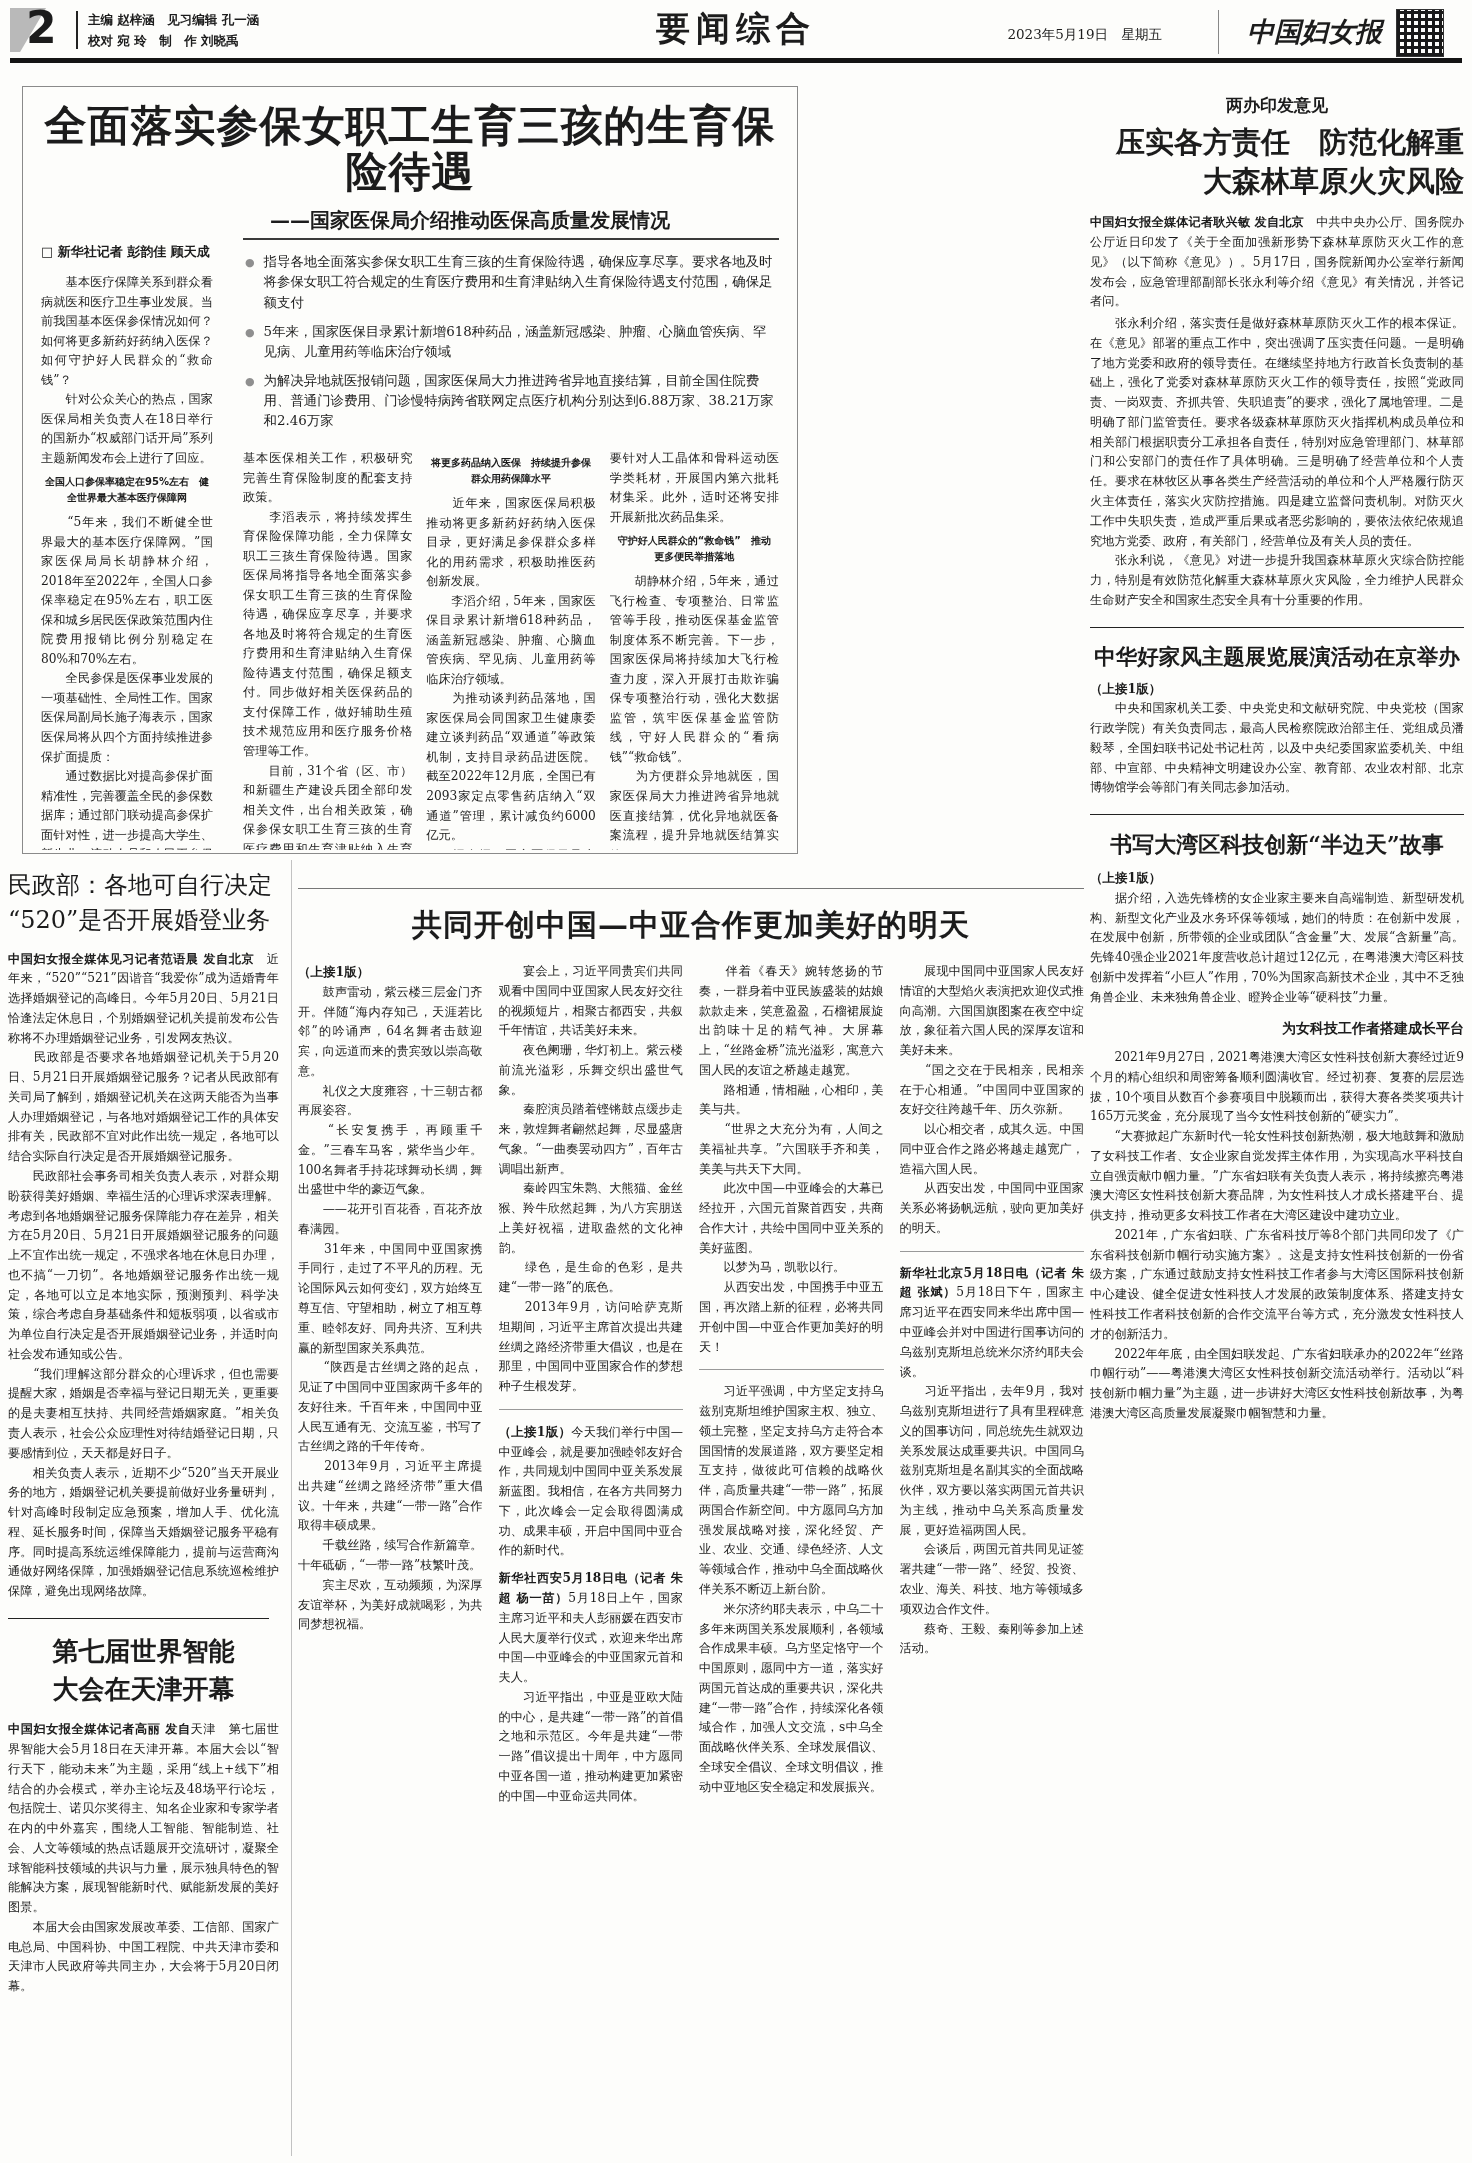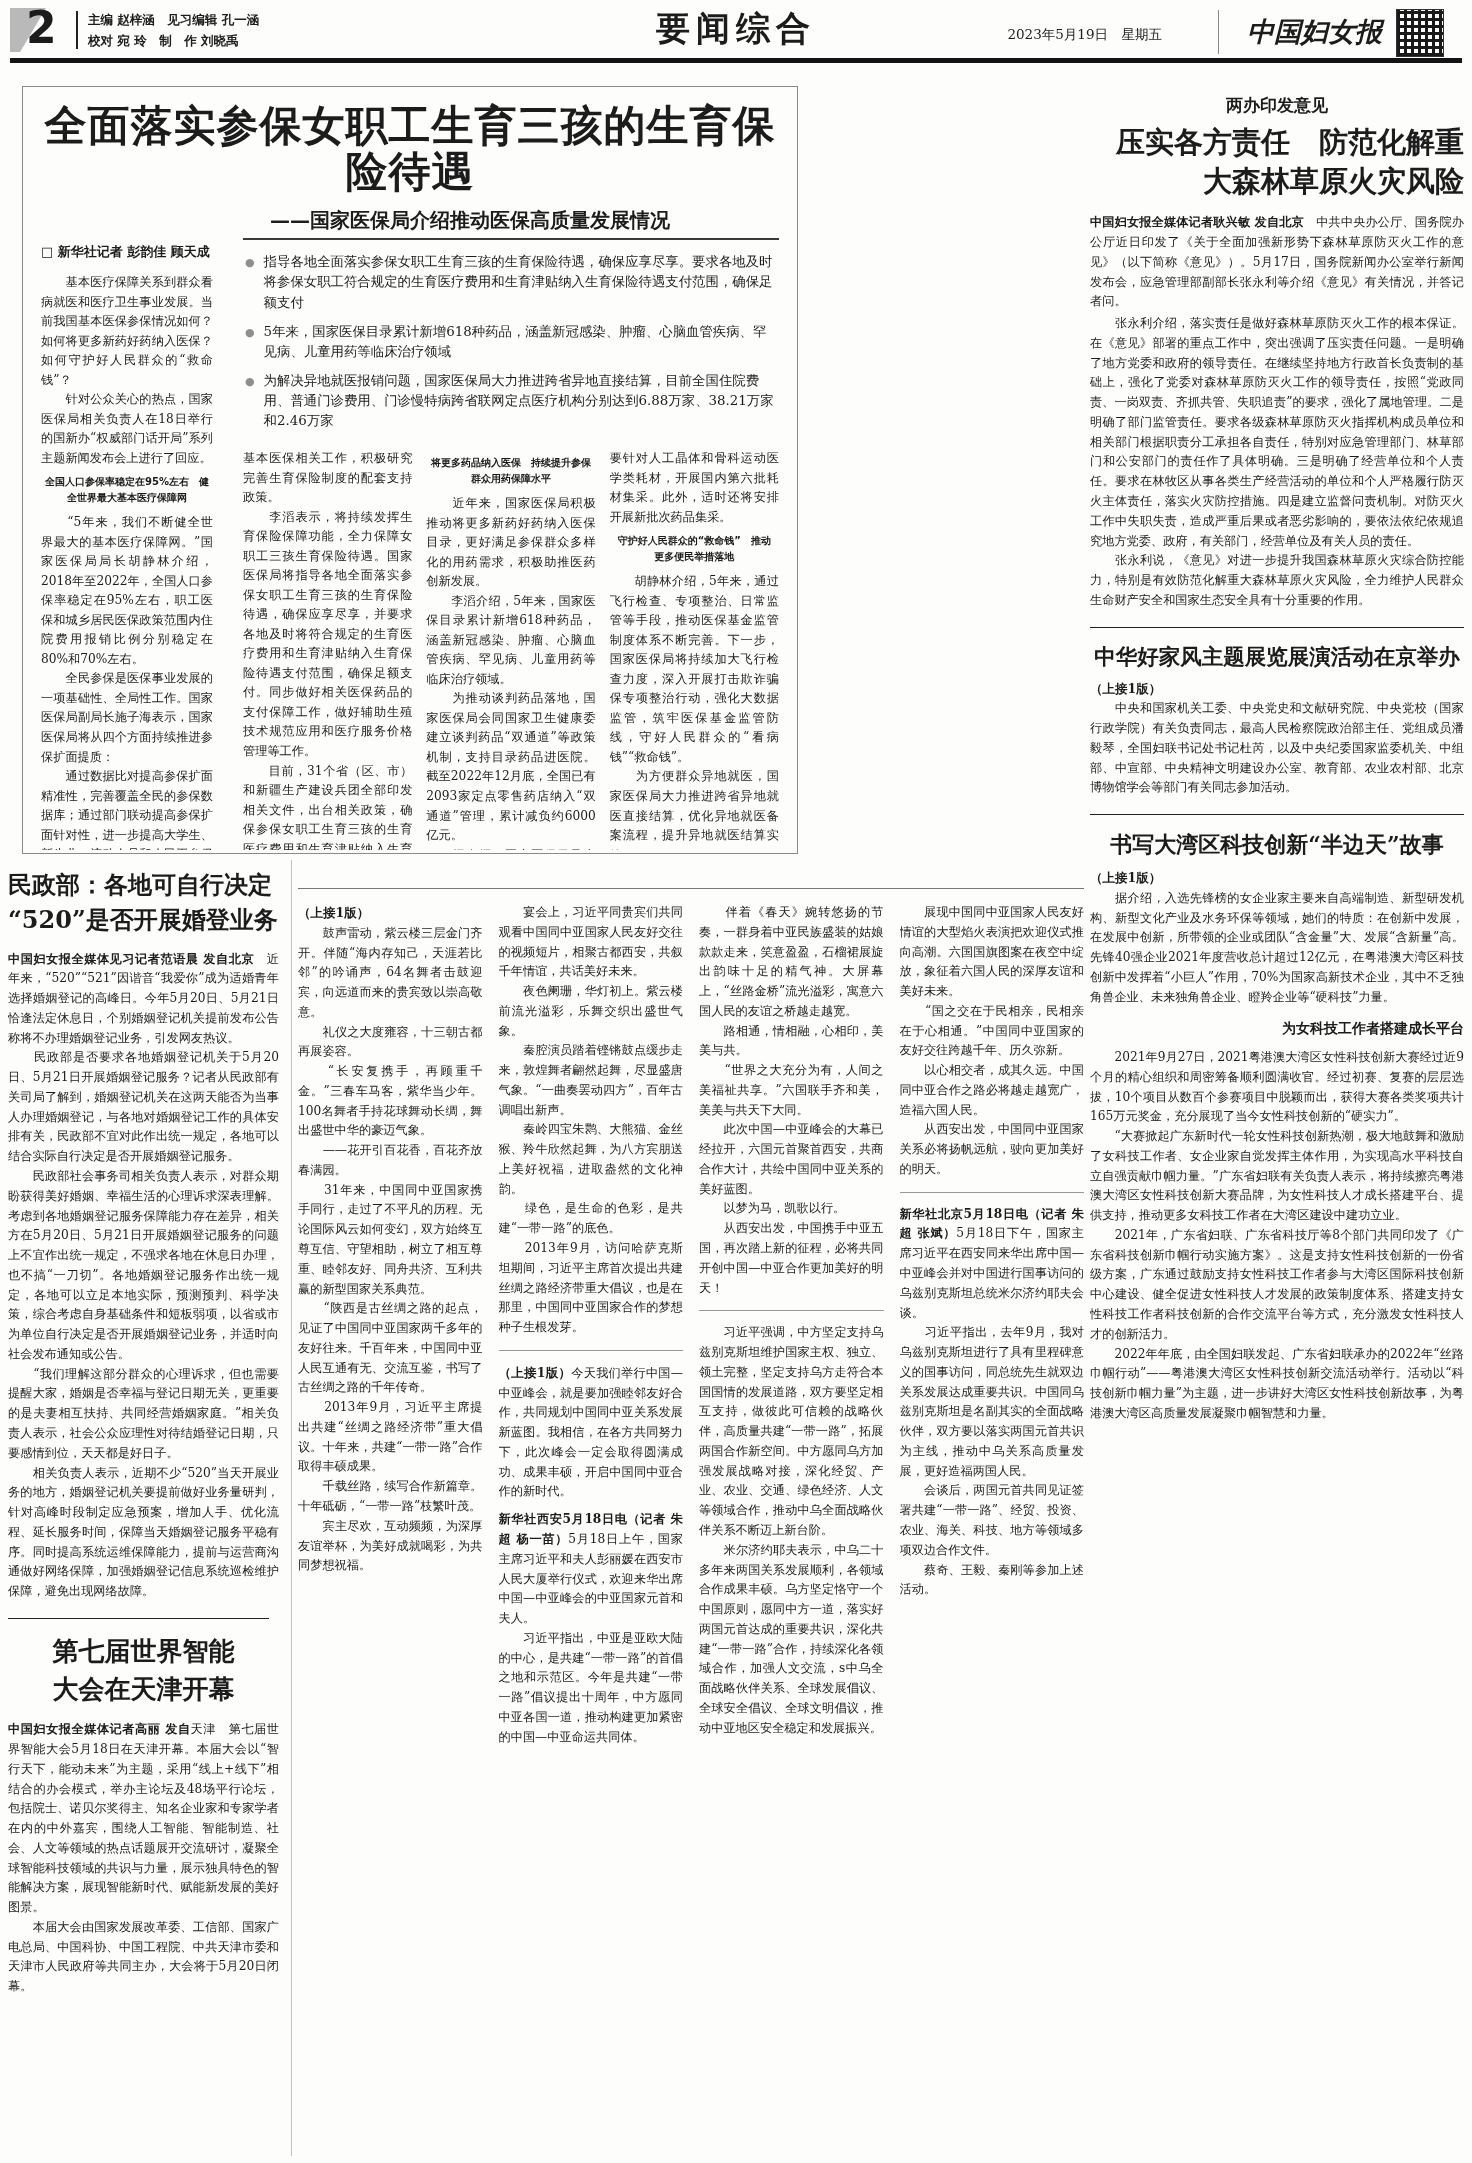--- a/index.html
+++ b/index.html
@@ -58,21 +58,21 @@
         font-family:"DejaVu Serif","Liberation Serif",serif;}
   .cont{font-weight:700;font-size:12.5px;}
   .bay-headline{font-size:22px;font-weight:900;text-align:center;line-height:1.4;margin:0 0 8px;
         font-family:"DejaVu Serif","Liberation Serif",serif;}
   .bay-subhead{font-weight:900;text-align:right;font-size:14px;margin:10px 0 8px;
         font-family:"DejaVu Sans","Liberation Sans",sans-serif;}
 
   
   .leftcol{position:absolute;left:8px;top:860px;width:284px;height:1296px;padding-right:12px;
         box-sizing:border-box;border-right:1px solid #c2c2c2;overflow:hidden;}
-  .mz-headline{font-size:24px;font-weight:700;line-height:1.45;margin:8px 0 12px;
+  .mz-headline{font-size:24px;font-weight:400;line-height:1.45;margin:8px 0 12px;
         font-family:"DejaVu Serif","Liberation Serif",serif;}
   .lc-body{font-size:12.2px;text-align:justify;line-height:1.62;}
   .lc-divider{border:none;border-top:1px solid #222;margin:16px 10px 14px 0;}
   .smart-headline{font-size:26px;font-weight:900;text-align:center;line-height:1.45;margin:8px 0 12px;
         font-family:"DejaVu Serif","Liberation Serif",serif;}
   .reporter{font-weight:700;}
 
   
   .midsec{position:absolute;left:298px;top:888px;width:786px;height:1266px;border-top:1px solid #777;
         padding-top:14px;box-sizing:border-box;overflow:hidden;}
@@ -217,20 +217,21 @@
       <div class="smart-headline flow">第七届世界智能
 大会在天津开幕</div>
       <div class="lc-body">
         <span class="reporter">中国妇女报全媒体记者高丽 发自</span><span class="flow">天津　第七届世界智能大会5月18日在天津开幕。本届大会以“智行天下，能动未来”为主题，采用“线上+线下”相结合的办会模式，举办主论坛及48场平行论坛，包括院士、诺贝尔奖得主、知名企业家和专家学者在内的中外嘉宾，围绕人工智能、智能制造、社会、人文等领域的热点话题展开交流研讨，凝聚全球智能科技领域的共识与力量，展示独具特色的智能解决方案，展现智能新时代、赋能新发展的美好图景。
 　　本届大会由国家发展改革委、工信部、国家广电总局、中国科协、中国工程院、中共天津市委和天津市人民政府等共同主办，大会将于5月20日闭幕。</span>
       </div>
     </div>
   </div>
 
   <div class="midsec">
+    <div class="ca-headline">共同开创中国—中亚合作更加美好的明天</div>
     <div class="ca-cols">
 
       <div class="ca-col">
         <span class="cont">（上接1版）</span>
         <div class="flow">　　鼓声雷动，紫云楼三层金门齐开。伴随“海内存知己，天涯若比邻”的吟诵声，64名舞者击鼓迎宾，向远道而来的贵宾致以崇高敬意。
 　　礼仪之大度雍容，十三朝古都再展姿容。
 　　“长安复携手，再顾重千金。”三春车马客，紫华当少年。100名舞者手持花球舞动长绸，舞出盛世中华的豪迈气象。
 　　——花开引百花香，百花齐放春满园。
 　　31年来，中国同中亚国家携手同行，走过了不平凡的历程。无论国际风云如何变幻，双方始终互尊互信、守望相助，树立了相互尊重、睦邻友好、同舟共济、互利共赢的新型国家关系典范。
 　　“陕西是古丝绸之路的起点，见证了中国同中亚国家两千多年的友好往来。千百年来，中国同中亚人民互通有无、交流互鉴，书写了古丝绸之路的千年传奇。

